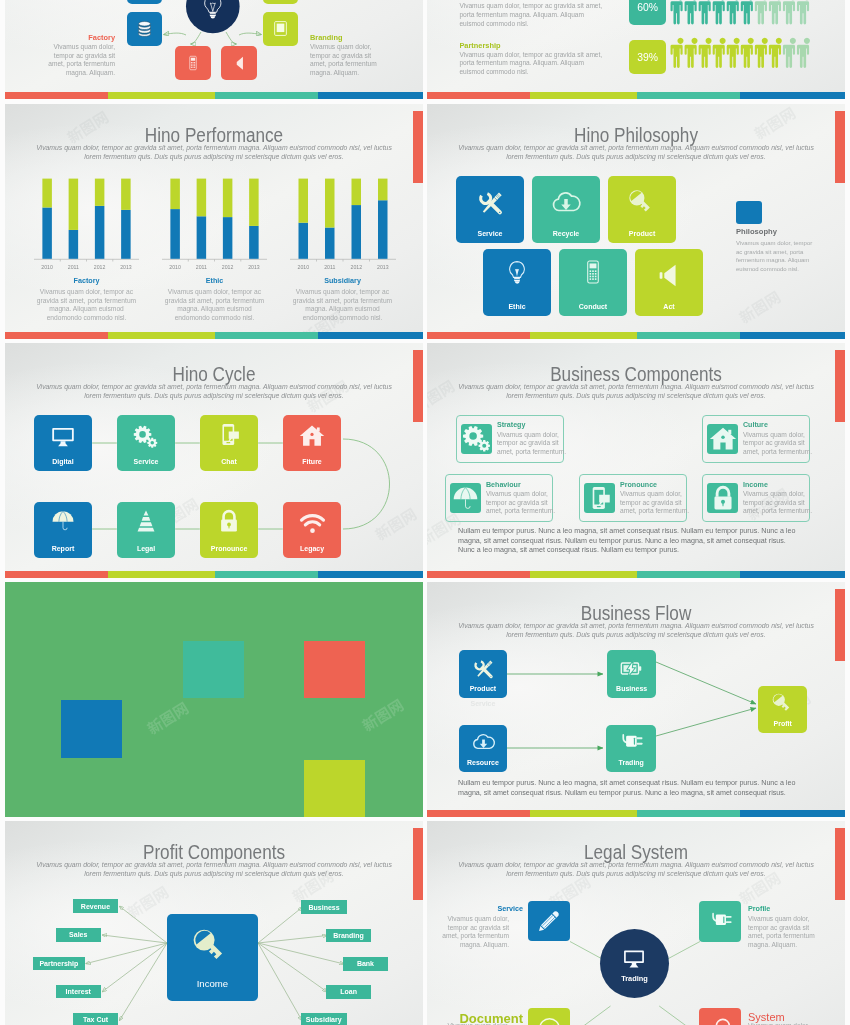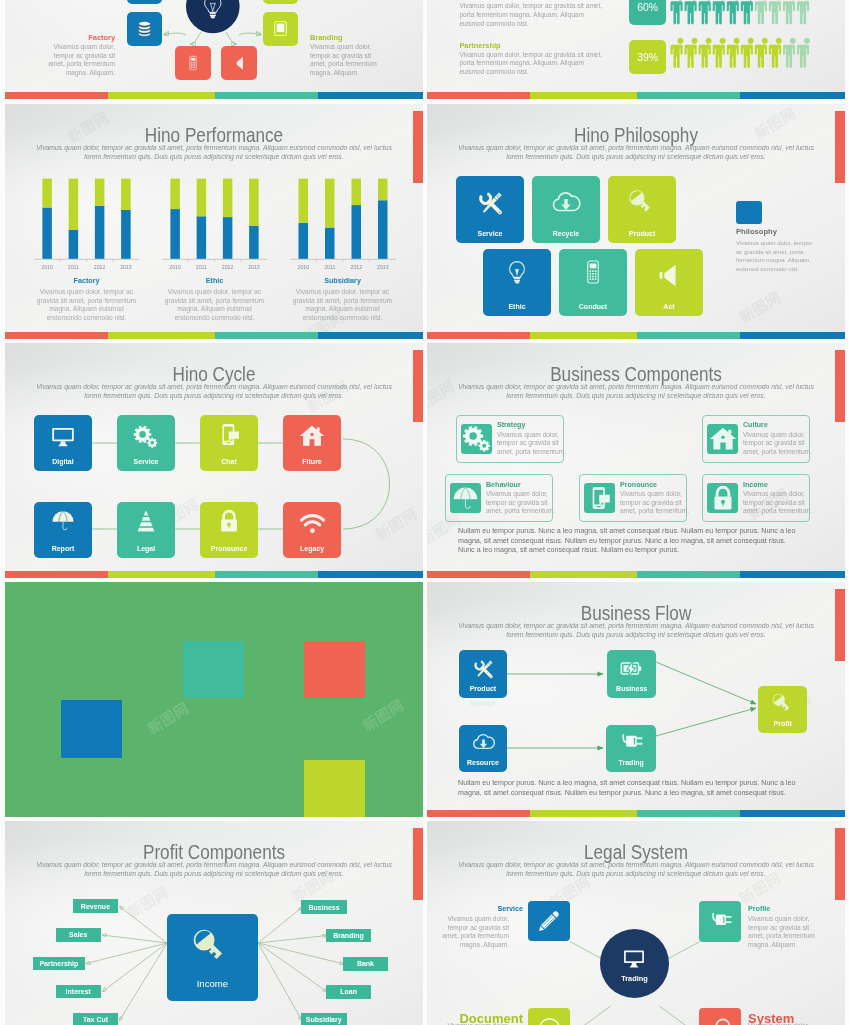--- a/index.html
+++ b/index.html
@@ -789,21 +789,21 @@
     </div>
     <div style="position:absolute;left:14px;top:190px;width:82px;text-align:right;color:#a8c320;font-weight:bold;font-size:13px;">Document</div>
     <div style="position:absolute;left:12px;top:201px;width:70px;text-align:right;color:#a6a9aa;font-size:6.6px;line-height:8.5px;">Vivamus quam dolor, tempor ac gravida sit amet, porta fermentum magna. Aliquam.</div>
 
     <div class="icard red" style="left:271.8px;top:186.5px;width:42.4px;height:41px;border-radius:4px;">
       <svg class="ico" width="25" height="25" viewBox="0 0 64 64" style="left:9px;top:8px;">
         <circle cx="38" cy="25" r="16.5" fill="none" stroke="#fdeeec" stroke-width="4.2"></circle>
         <path d="M26 37 L10 53" stroke="#fdeeec" stroke-width="7" stroke-linecap="round"></path>
       </svg>
     </div>
-    <div style="position:absolute;left:321px;top:190px;width:82px;color:#e8554a;font-weight:bold;font-size:13px;">System</div>
+    <div style="position:absolute;left:321px;top:190px;width:82px;color:#e8554a;font-weight:normal;font-size:11px;">System</div>
     <div style="position:absolute;left:321px;top:201px;width:70px;color:#a6a9aa;font-size:6.6px;line-height:8.5px;">Vivamus quam dolor, tempor ac gravida sit amet, porta fermentum magna. Aliquam.</div>
 
     <div style="position:absolute;left:173px;top:108px;width:69px;height:69px;z-index:2;">
       <svg width="24" height="24" viewBox="0 0 64 64" style="position:absolute;left:22px;top:17px;">
         <g fill="#f7fbff">
           <path d="M8 12 h48 a2.5 2.5 0 0 1 2.5 2.5 v28 a2.5 2.5 0 0 1 -2.5 2.5 h-48 a2.5 2.5 0 0 1 -2.5 -2.5 v-28 a2.5 2.5 0 0 1 2.5 -2.5 Z M10 16.5 v24 h44 v-24 Z"></path>
           <path d="M26 45 h12 v5 l6 7 h-24 l6 -7 Z"></path>
         </g>
       </svg>
       <div style="position:absolute;left:0;right:0;bottom:15px;text-align:center;color:#fff;font-weight:bold;font-size:7.4px;">Trading</div>

